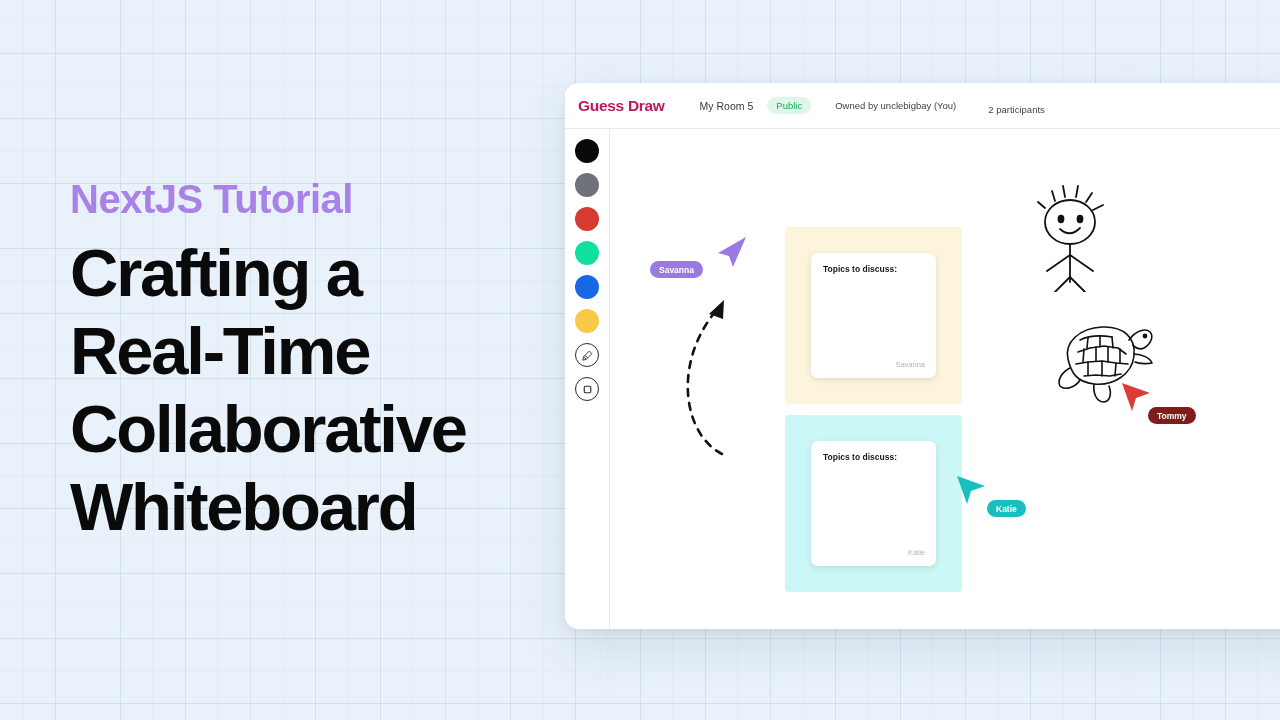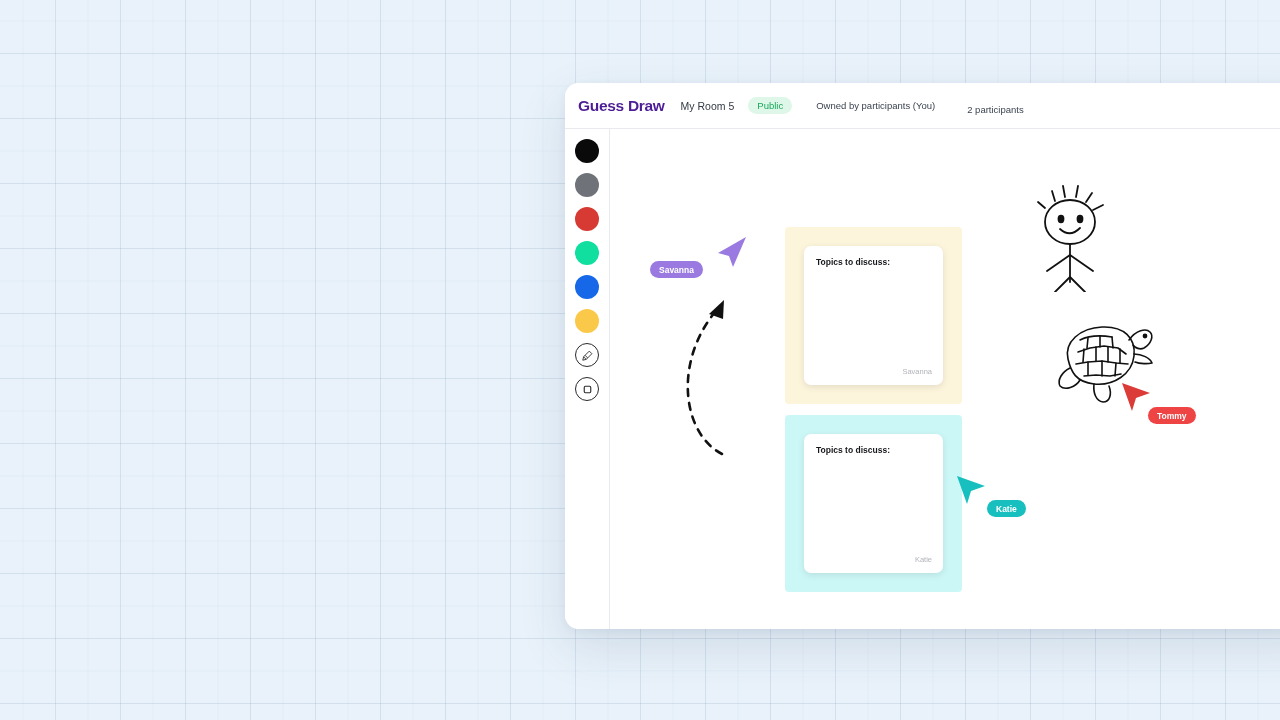--- a/index.html
+++ b/index.html
@@ -47,22 +47,22 @@
     border-radius:14px 0 0 14px;
     box-shadow:0 18px 48px rgba(40,70,110,0.13), 0 2px 8px rgba(40,70,110,0.06);
     overflow:hidden;
   }
   .app-header {
     height:46px; display:flex; align-items:center;
     border-bottom:1px solid #e8eaee;
     padding-left:13px; gap:0px; background:#fff;
   }
   .brand {
-    font-size:15.5px; font-weight:700; color:#4c1d95;
-    letter-spacing:-0.3px; margin-right:16px;
+    font-size:15.5px; font-weight:700; color:#be185d;
+    letter-spacing:-0.3px; margin-right:35px;
   }
   .room-name { font-size:10.5px; color:#333a44; margin-right:14px; }
   .badge-public {
     font-size:9.5px; color:#1aa85c; background:#def7e8;
     padding:3px 9px; border-radius:9px; margin-right:24px; font-weight:500;
   }
   .owner-text { font-size:9.5px; color:#3b4450; margin-right:32px; }
   .participants-text { font-size:9.5px; color:#3b4450;margin-top:8px; }
   .app-body { display:flex; height:500px; }
   
@@ -73,21 +73,21 @@
   }
   .swatch { width:24px; height:24px; border-radius:50%; cursor:pointer; }
   .tool-btn {
     width:24px; height:24px; border-radius:50%;
     border:1.3px solid #2b2b2b; display:flex;
     align-items:center; justify-content:center; cursor:pointer;
   }
   
   .canvas { position:relative; flex:1; background:#fff; overflow:hidden; }
   
-  .note { position:absolute; border-radius:4px; padding:19px; }
+  .note { position:absolute; border-radius:4px; padding:26px; }
   .note-card {
     background:#fff; border-radius:7px; height:100%; width:100%;
     box-shadow:0 2px 7px rgba(0,0,0,0.10);
     padding:11px 12px; position:relative;
   }
   .note-title { font-size:8.5px; font-weight:700; color:#17181c; }
   .note-author {
     position:absolute; right:11px; bottom:9px;
     font-size:7.5px; color:#b2b4ba; font-weight:500;
   }
@@ -99,28 +99,37 @@
   }
 </style>
 </head>
 <body>
 
 <div id="root">
 
   <div class="grid-bg"></div>
   <div class="grid-bg-fine"></div>
 
+  <div class="promo">
+    <div class="promo-eyebrow">NextJS Tutorial</div>
+    <div class="promo-title">
+      <div>Crafting a</div>
+      <div>Real-Time</div>
+      <div>Collaborative</div>
+      <div>Whiteboard</div>
+    </div>
+  </div>
 
   <div class="app-window">
 
     <div class="app-header">
       <div class="brand">Guess Draw</div>
       <div class="room-name">My Room 5</div>
       <div class="badge-public">Public</div>
-      <div class="owner-text">Owned by participants (You)</div>
+      <div class="owner-text">Owned by unclebigbay (You)</div>
       <div class="participants-text">2 participants</div>
     </div>
 
     <div class="app-body">
 
       <div class="toolbar">
         <div class="swatch" style="background:#0a0a0a"></div>
         <div class="swatch" style="background:#6f7379"></div>
         <div class="swatch" style="background:#d63a33"></div>
         <div class="swatch" style="background:#10dfa0"></div>
@@ -200,21 +209,21 @@
           <svg width="34" height="34" viewBox="0 0 34 34" style="position:absolute; left:64px; top:0px;">
             <polygon points="32,2 4,18 15,21 19,32" fill="#9a7ae0"></polygon>
           </svg>
           <div class="cursor-label" style="background:#9a7ae0; left:0px; top:26px;">Savanna</div>
         </div>
 
         <div class="cursor-wrap" style="left:510px; top:252px;">
           <svg width="34" height="34" viewBox="0 0 34 34" style="position:absolute; left:0; top:0;">
             <polygon points="2,2 30,12 16,17 12,30" fill="#dc3c38"></polygon>
           </svg>
-          <div class="cursor-label" style="background:#ef4444; left:28px; top:26px;">Tommy</div>
+          <div class="cursor-label" style="background:#7f1d1d; left:28px; top:26px;">Tommy</div>
         </div>
 
         <div class="cursor-wrap" style="left:345px; top:345px;">
           <svg width="34" height="34" viewBox="0 0 34 34" style="position:absolute; left:0; top:0;">
             <polygon points="2,2 30,12 16,17 12,30" fill="#18bfbf"></polygon>
           </svg>
           <div class="cursor-label" style="background:#18bfbf; left:32px; top:26px;">Katie</div>
         </div>
 
       </div>

